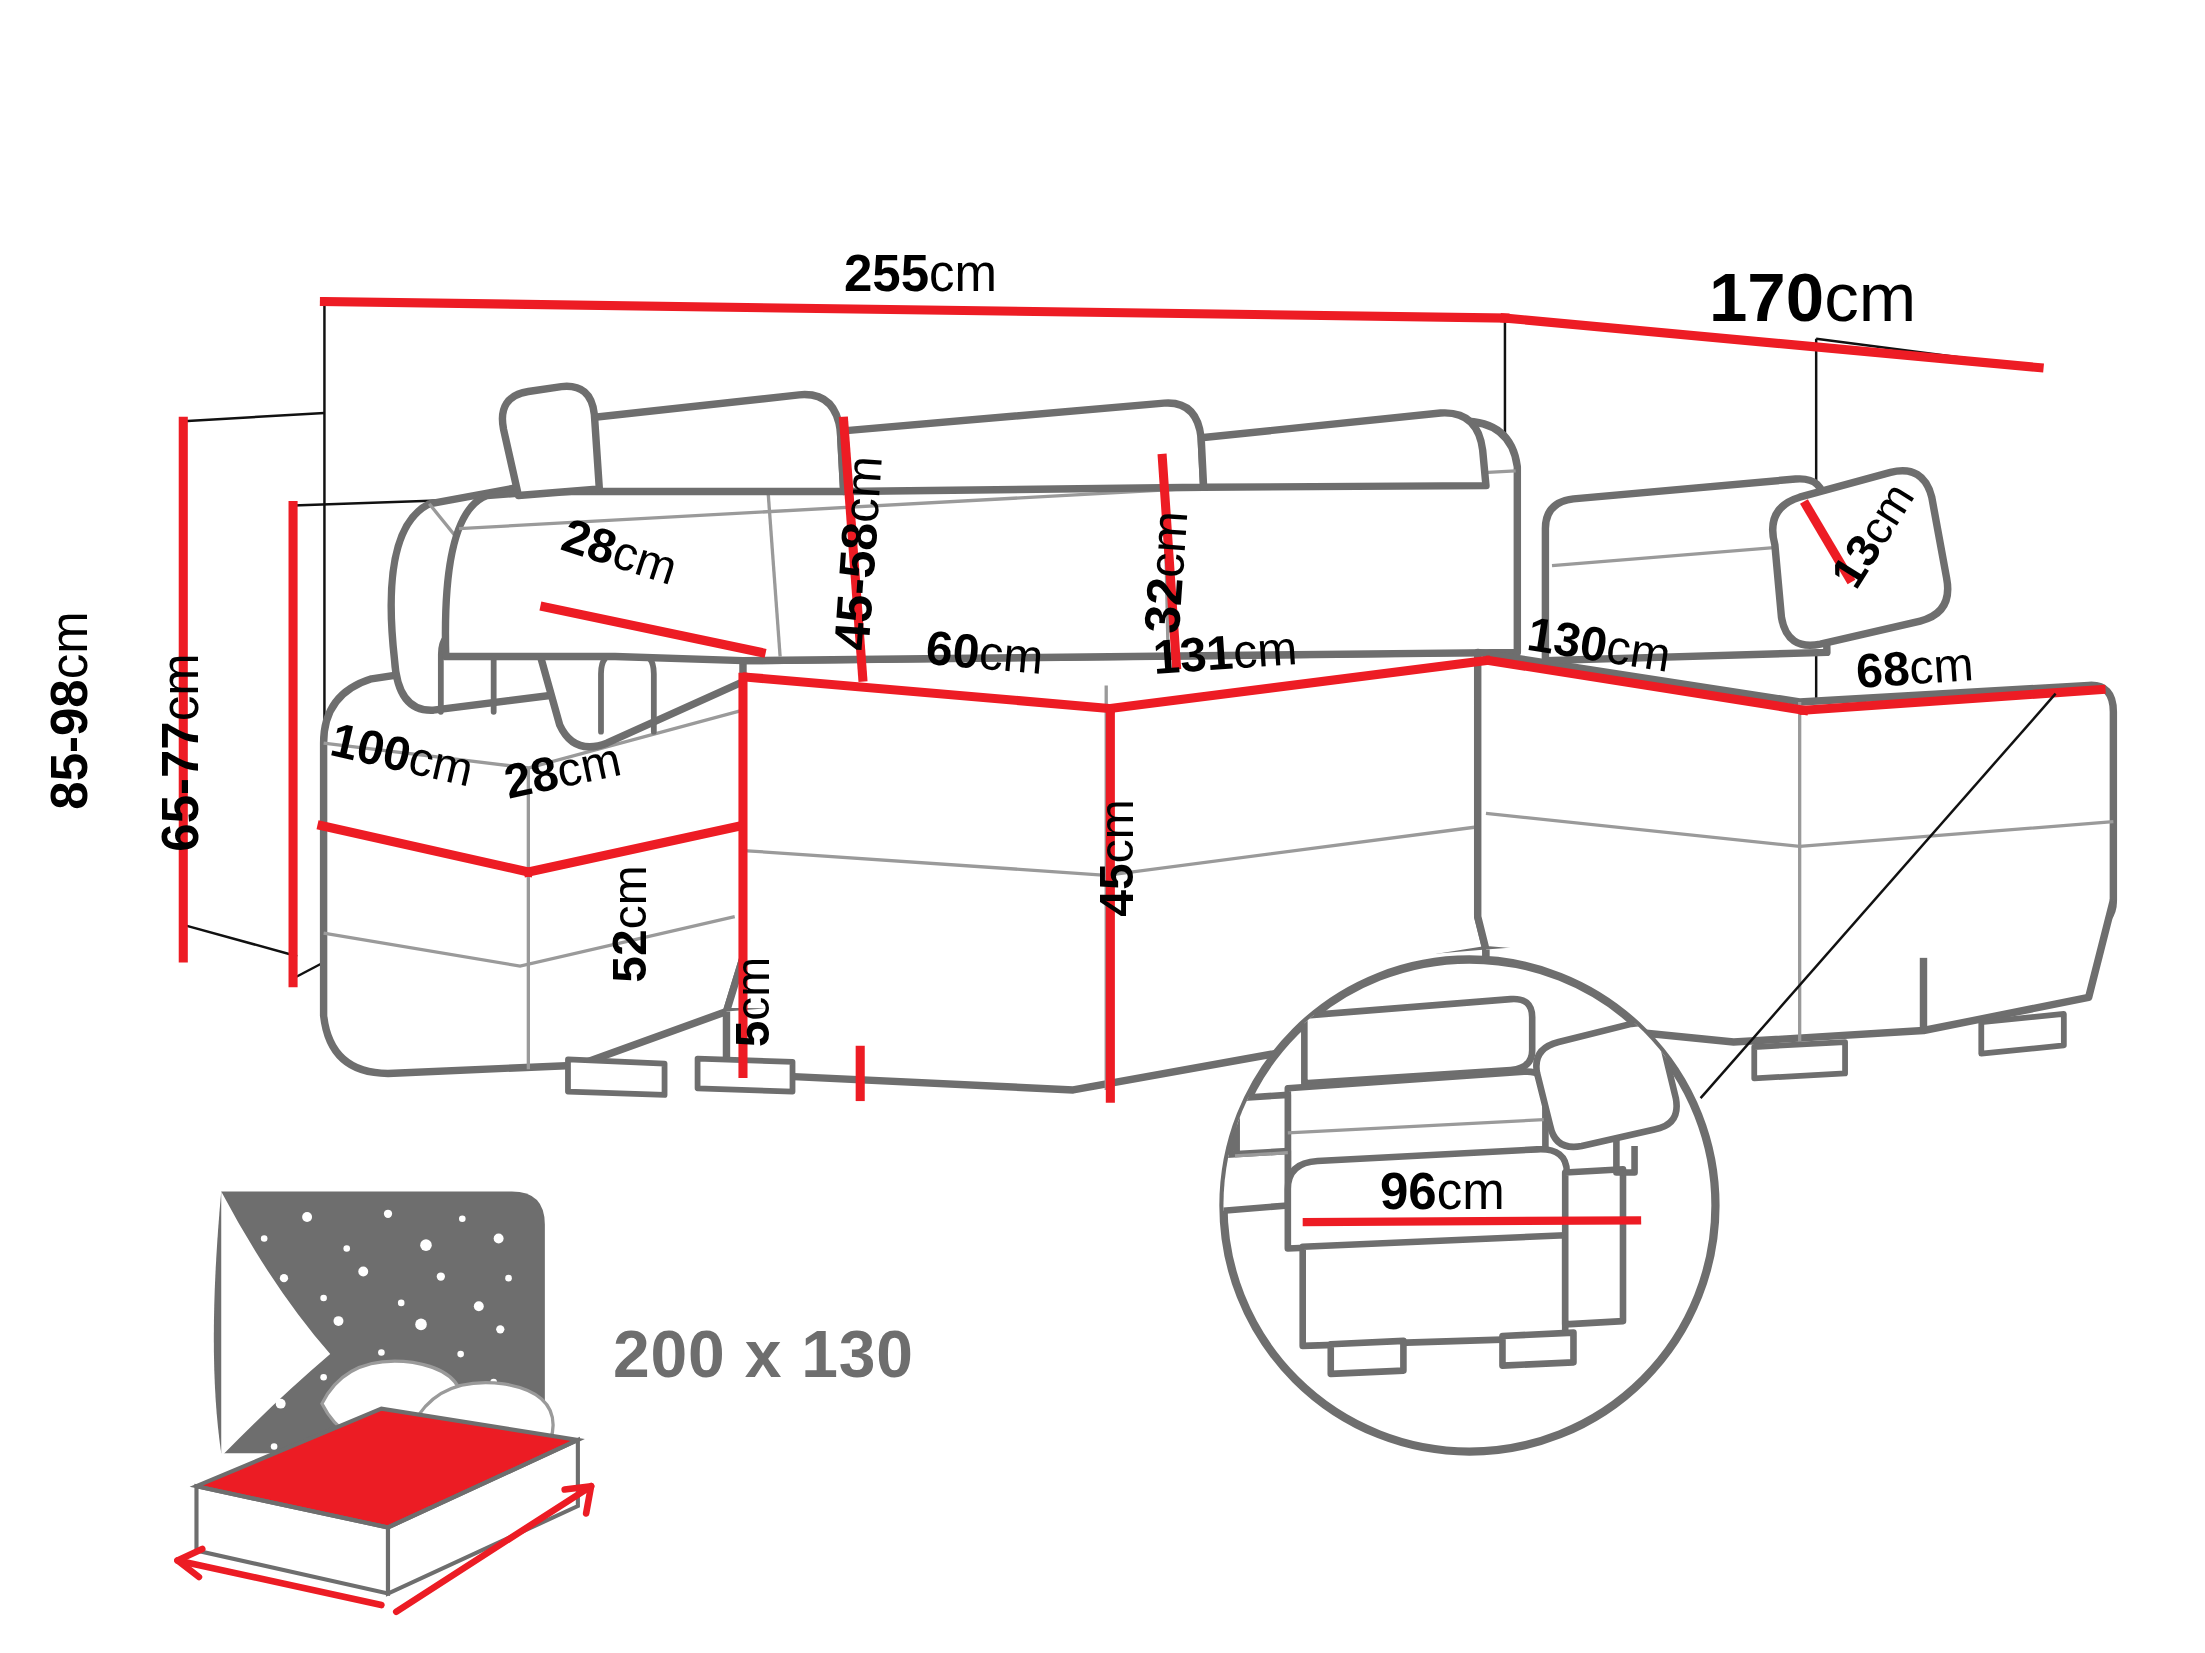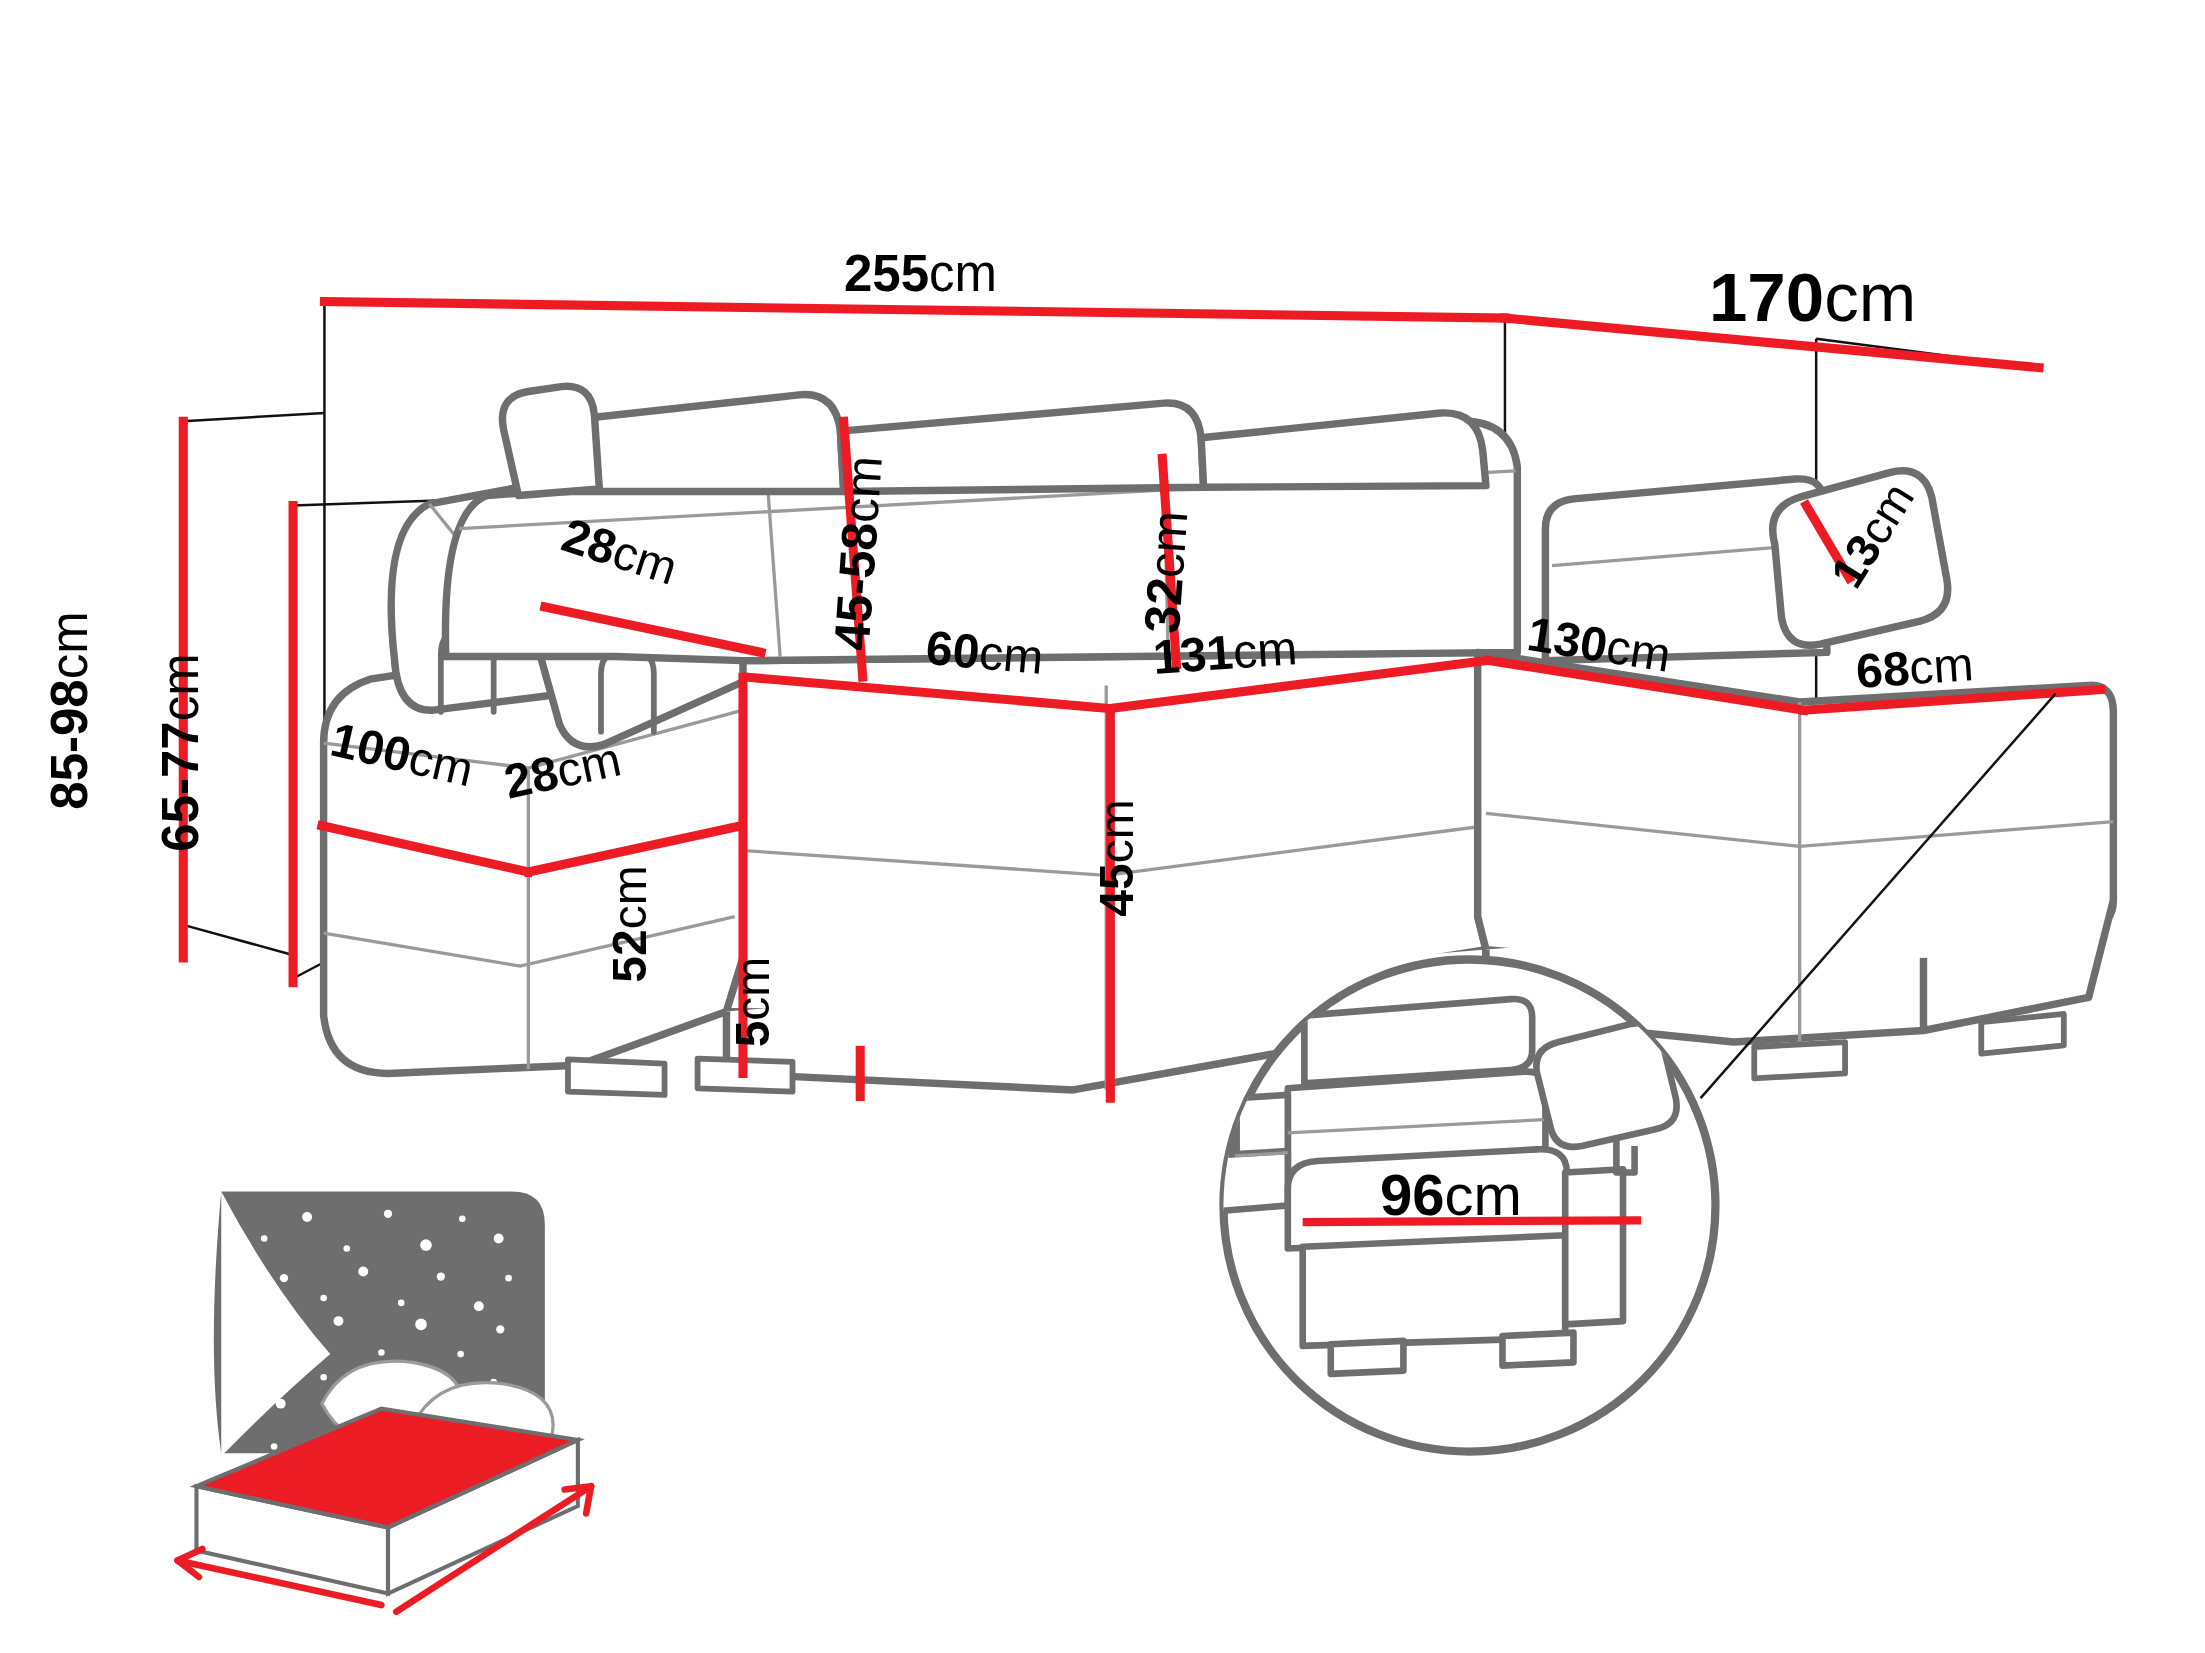--- a/index.html
+++ b/index.html
@@ -336,19 +336,20 @@
 </div>
 
 <div class="dimlabel" style="left:1856px;top:644px;font-size:48px;transform:rotate(-4deg);transform-origin:center;">
   <span class="num">68</span><span class="unit">cm</span>
 </div>
 
 <div class="dimlabel" style="left:1816px;top:512px;font-size:46px;transform:rotate(-58deg);transform-origin:center;">
   <span class="num">13</span><span class="unit">cm</span>
 </div>
 
-<div class="dimlabel" style="left:1380px;top:1166px;font-size:58px;">
+<div class="dimlabel" style="left:1380px;top:1166px;font-size:51px;">
   <span class="num">96</span><span class="unit">cm</span>
 </div>
 
+<div class="bedsize" style="left:613px;top:1321px;font-size:66px;">200 x 130</div>
 
 </div>
 
 
 </body></html>

